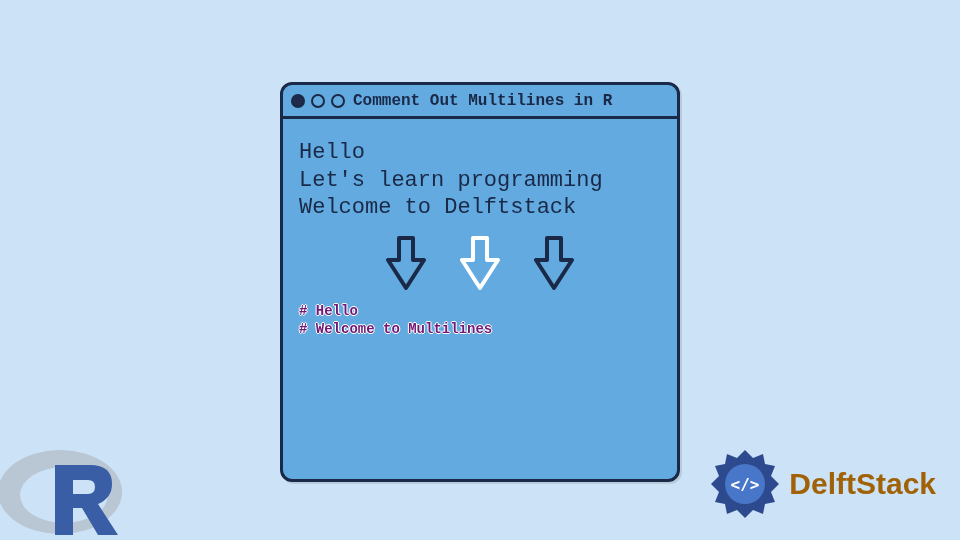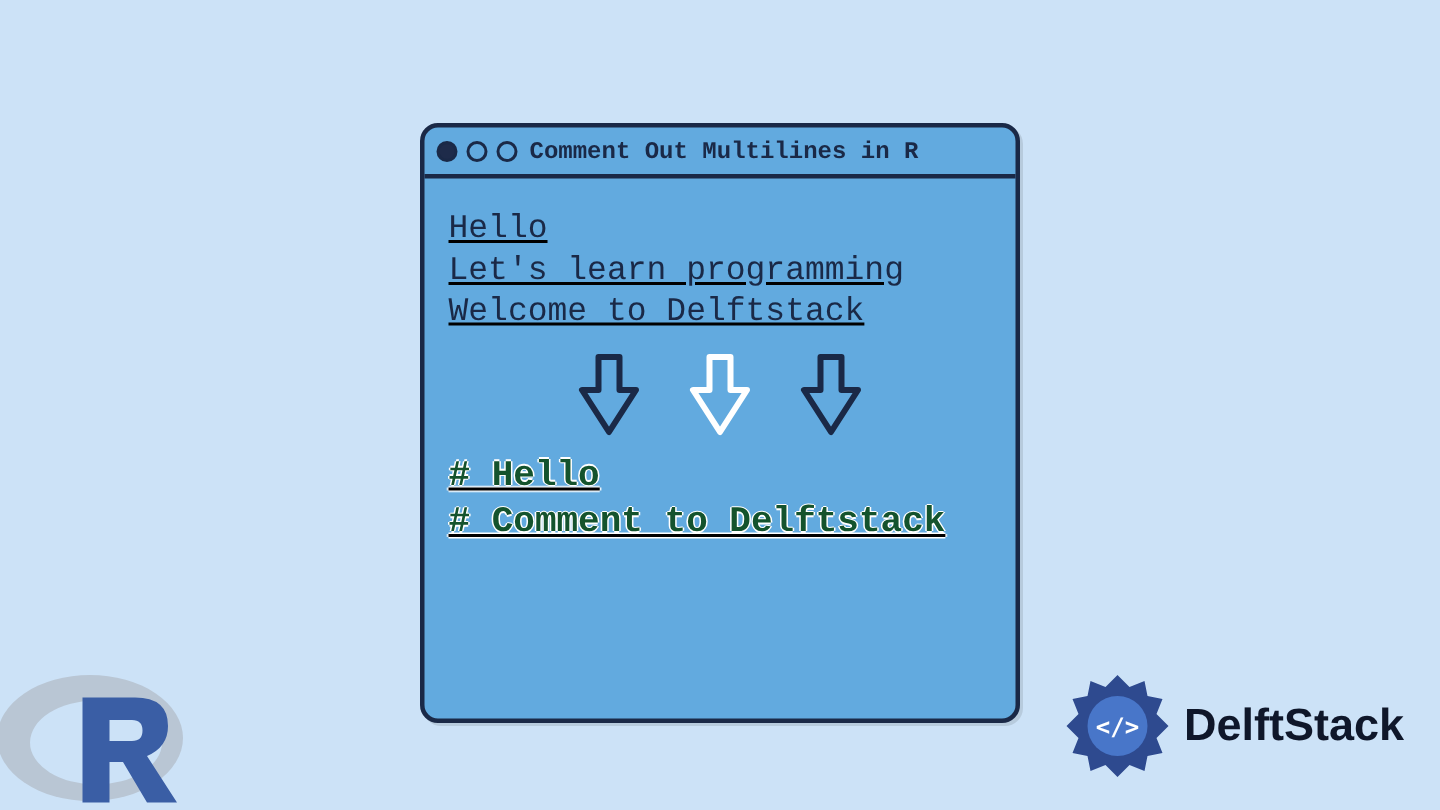--- a/index.html
+++ b/index.html
@@ -43,37 +43,36 @@
     }
     .dot.filled { background: #1e2b4a; }
     .title {
       font-weight: bold;
       font-size: 16px;
       color: #1a2947;
       white-space: nowrap;
     }
     .content {
       padding: 20px 16px 0 16px;
-      text-decoration: underline;
     }
     .block1 {
       font-size: 22px;
       color: #1a2947;
       line-height: 1.25;
     }
     .arrows {
       display: flex;
       justify-content: center;
       gap: 30px;
       padding: 14px 0 10px 0;
     }
     .block2 {
-      font-size: 24px;
+      font-size: 14px;
       font-weight: bold;
-      color: #14532d;
+      color: #701a75;
       line-height: 1.3;
       text-shadow: 1px 0 0 #fff, -1px 0 0 #fff, 0 1px 0 #fff, 0 -1px 0 #fff;
     }
     .r-logo {
       position: absolute;
       left: 0;
       bottom: 0;
       width: 140px;
       height: 110px;
     }
@@ -82,21 +81,21 @@
       right: 24px;
       bottom: 18px;
       display: flex;
       align-items: center;
       gap: 6px;
     }
     .delft-text {
       font-family: Arial, sans-serif;
       font-size: 30px;
       font-weight: bold;
-      color: #0f172a;
+      color: #a16207;
     }
   </style>
 </head>
 <body>
 
 <div class="window">
   <div class="titlebar">
     <div class="dots">
       <div class="dot filled"></div>
       <div class="dot"></div>
@@ -116,21 +115,21 @@
       </svg>
       <svg width="44" height="56" viewBox="0 0 44 56">
         <path d="M15 2 L29 2 L29 24 L40 24 L22 52 L4 24 L15 24 Z" fill="#62aadf" stroke="#ffffff" stroke-width="4" stroke-linejoin="round"></path>
       </svg>
       <svg width="44" height="56" viewBox="0 0 44 56">
         <path d="M15 2 L29 2 L29 24 L40 24 L22 52 L4 24 L15 24 Z" fill="#62aadf" stroke="#1a2947" stroke-width="4" stroke-linejoin="round"></path>
       </svg>
     </div>
     <div class="block2">
       <div># Hello</div>
-      <div># Comment to Delftstack</div>
+      <div># Welcome to Multilines</div>
     </div>
   </div>
 </div>
 
 <svg class="r-logo" viewBox="0 0 140 110">
   <ellipse cx="60" cy="62" rx="62" ry="42" fill="#b9c6d4"></ellipse>
   <ellipse cx="64" cy="65" rx="44" ry="28" fill="#cce2f7"></ellipse>
   <path d="M55 35 L55 105 L73 105 L73 78 L82 78 L98 105 L118 105 L98 74 Q112 68 112 54 Q112 35 90 35 Z M73 50 L88 50 Q95 50 95 57 Q95 64 88 64 L73 64 Z" fill="#3a5ea5"></path>
 </svg>
 

